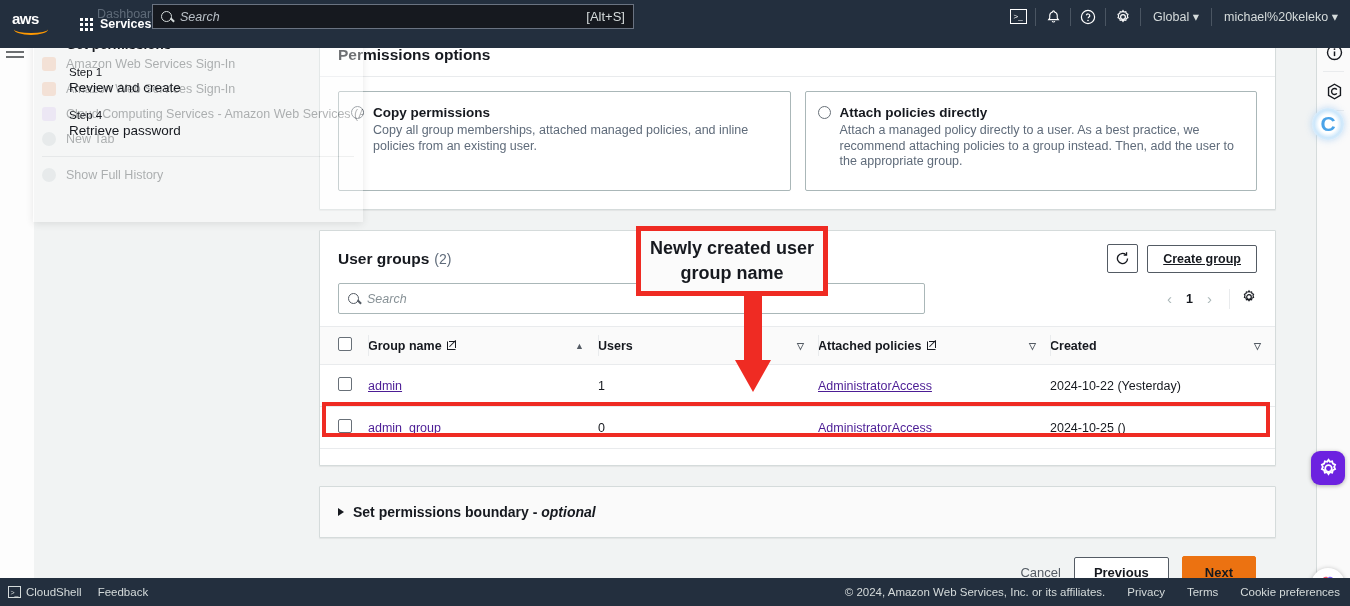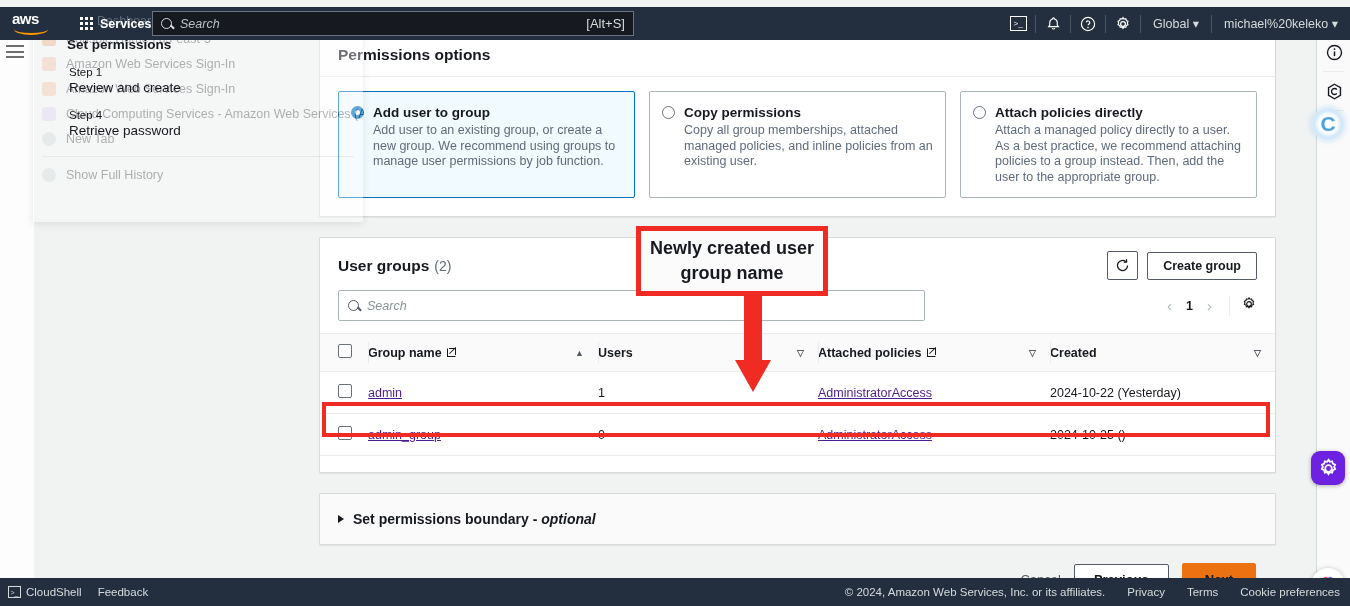--- a/index.html
+++ b/index.html
@@ -6,21 +6,21 @@
   html, body {
     width: 1350px; height: 606px;
     font-family: "Liberation Sans", sans-serif;
     background: #f1f3f3;
     overflow: hidden;
   }
   #root { position: relative; width: 1350px; height: 606px; background: #f1f3f3; }
 
   
   .topnav {
-    position: absolute; top: 7px; left: 0; width: 1350px; height: 33px;
+    position: absolute; top: 0; left: 0; width: 1350px; height: 48px;
     background: #232f3e; color: #fff; display: flex; align-items: center; z-index: 40;
   }
   .aws-logo { margin-left: 12px; width: 40px; height: 24px; position: relative; }
   .aws-logo .w { font-size: 15px; font-weight: bold; letter-spacing: -0.5px; color:#fff; line-height: 14px;}
   .aws-logo .smile {
     position: absolute; bottom: 1px; left: 2px; width: 34px; height: 7px;
     border-bottom: 2.5px solid #ff9900; border-radius: 0 0 60% 60%/0 0 100% 100%;
   }
   .ghost-title {
     position: absolute; left: 97px; top: 7px; font-size: 12.5px; color: #8f9ba8; opacity:.55;
@@ -105,21 +105,21 @@
 
   
   .ug-card { margin-top: 20px; }
   .ug-top { display: flex; align-items: center; padding: 13px 18px 0 18px; }
   .ug-title { font-size: 15.5px; font-weight: bold; color: #16191f; }
   .ug-count { font-size: 14px; font-weight: normal; color: #5f6b7a; margin-left: 5px; }
   .ug-actions { margin-left: auto; display: flex; align-items: center; gap: 9px; }
   .btn {
     border: 1px solid #545b64; background: #fff; color: #16191f; font-size: 12.5px;
     font-weight: bold; border-radius: 2px; padding: 6px 15px; cursor: pointer;
-    font-family: "Liberation Sans", sans-serif; white-space: nowrap;
+    font-family: "Liberation Sans", sans-serif; white-space: nowrap; text-decoration: underline;
   }
   .icon-btn {
     width: 31px; height: 29px; border: 1px solid #545b64; background: #fff; border-radius: 2px;
     display: flex; align-items: center; justify-content: center; cursor: pointer;
   }
   .ug-filter { display: flex; align-items: center; padding: 10px 18px 12px 18px; }
   .tbl-search {
     flex: none; width: 587px; height: 31px; border: 1px solid #aab7b8; border-radius: 2px;
     display: flex; align-items: center; padding: 0 9px; background: #fff;
   }
@@ -348,27 +348,20 @@
     </div>
   </div>
 
   <div class="main">
 
     <div class="card">
       <div class="card-head">
         <h2>Permissions options</h2>
       </div>
       <div class="opt-row">
-        <div class="opt-tile selected">
-          <span class="radio on"></span>
-          <span>
-            <span class="opt-label">Add user to group</span>
-            <div class="opt-desc">Add user to an existing group, or create a new group. We recommend using groups to manage user permissions by job function.</div>
-          </span>
-        </div>
         <div class="opt-tile">
           <span class="radio"></span>
           <span>
             <span class="opt-label">Copy permissions</span>
             <div class="opt-desc">Copy all group memberships, attached managed policies, and inline policies from an existing user.</div>
           </span>
         </div>
         <div class="opt-tile">
           <span class="radio"></span>
           <span>

